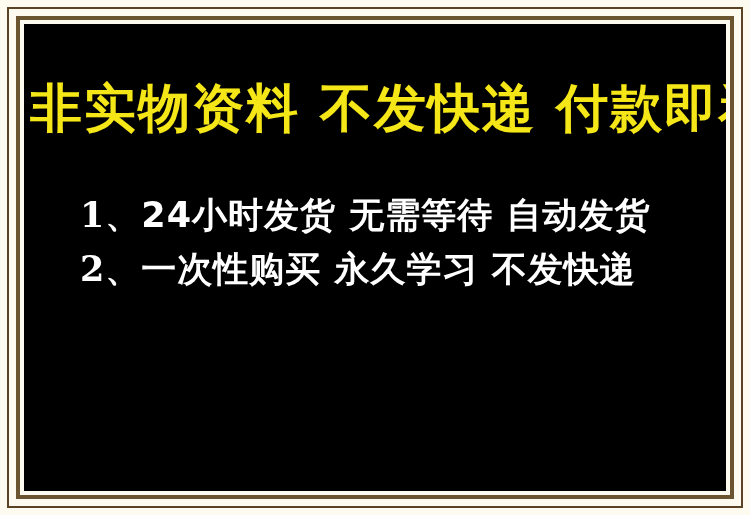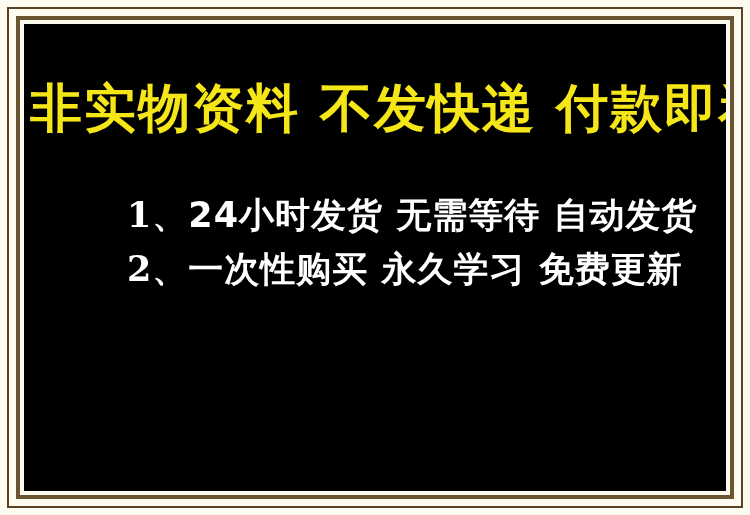--- a/index.html
+++ b/index.html
@@ -75,21 +75,20 @@
     padding: 0 6px;
   }
 
   
   .bullets {
     margin-top: 62px;
     padding-left: 56px;
     display: flex;
     flex-direction: column;
     gap: 15px;
-    margin-left: 47px;
   }
 
   .bullet-line {
     color: #ffffff;
     font-family: "DejaVu Sans", "Liberation Sans", sans-serif;
     font-weight: bold;
     font-size: 35px;
     line-height: 1.08;
     letter-spacing: 1px;
     white-space: nowrap;
@@ -111,19 +110,19 @@
 
     <div class="headline">非实物资料  不发快递  付款即看</div>
 
     <div class="bullets">
 
       <div class="bullet-line">
         <span class="bullet-index">1、</span><span>24小时发货 无需等待 自动发货</span>
       </div>
 
       <div class="bullet-line">
-        <span class="bullet-index">2、</span><span>一次性购买 永久学习 免费更新</span>
+        <span class="bullet-index">2、</span><span>一次性购买 永久学习 不发快递</span>
       </div>
 
 
     </div>
   </div>
 </div>
 
 </body></html>

